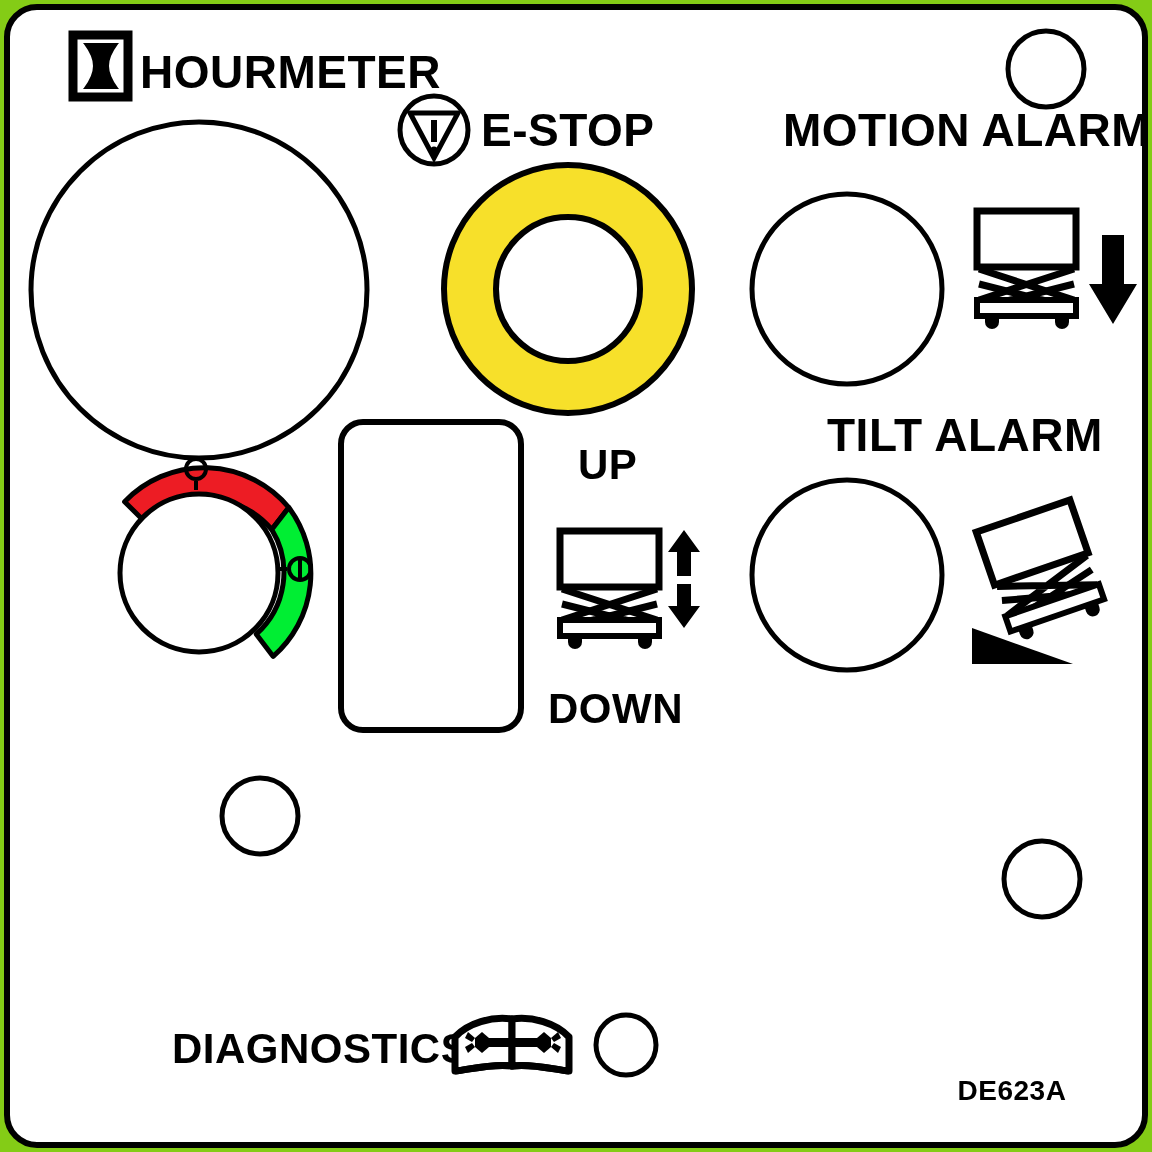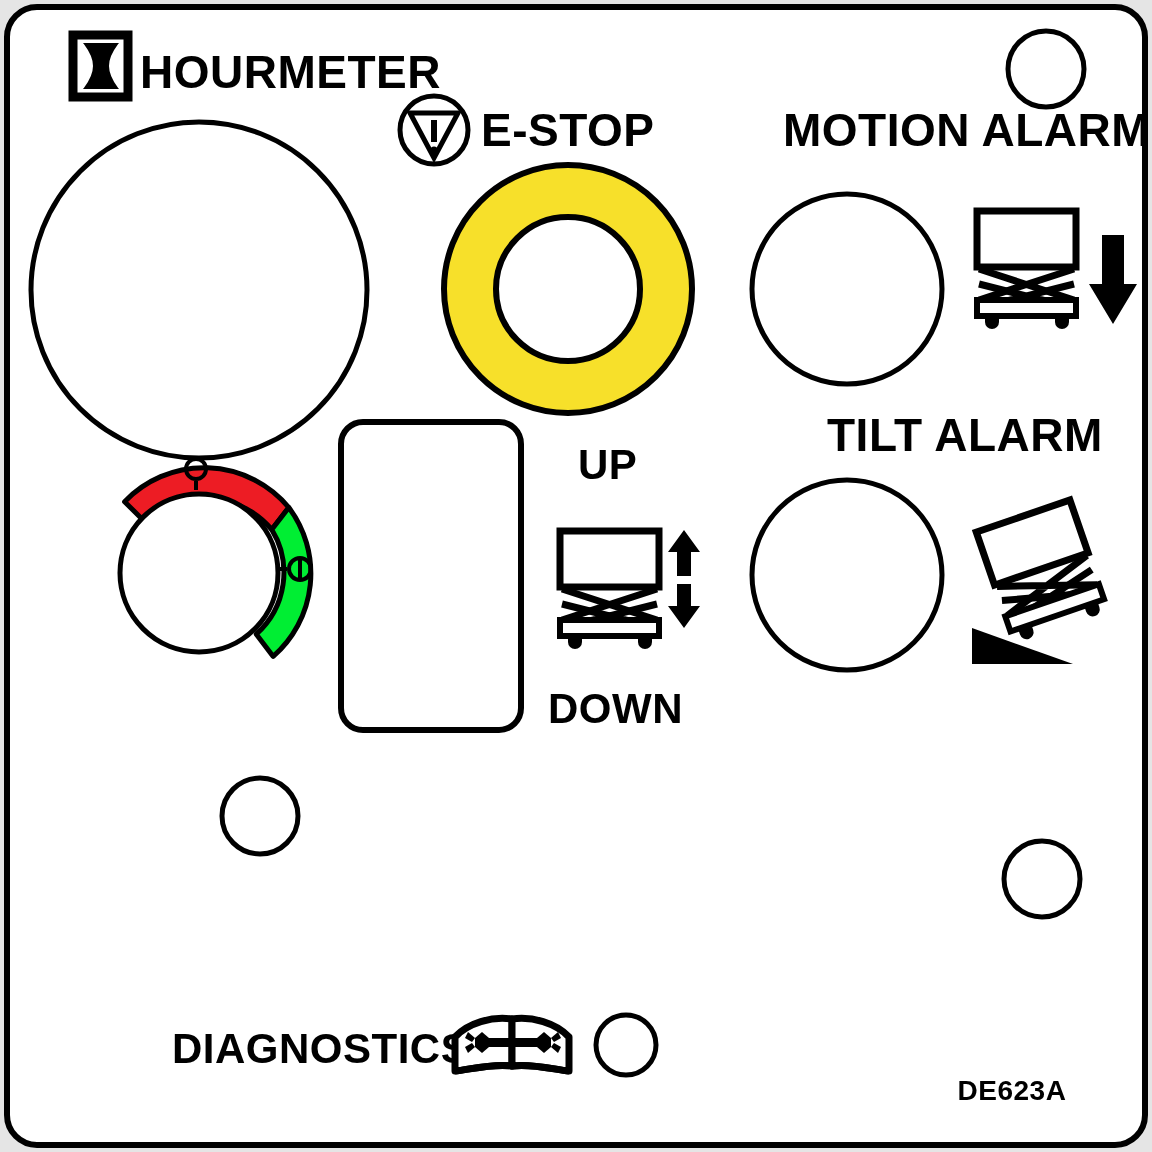--- a/index.html
+++ b/index.html
@@ -11,21 +11,21 @@
   body {
     width: 1152px;
     height: 1152px;
     font-family: "Liberation Sans", sans-serif;
     overflow: hidden;
   }
   #panel-root {
     position: relative;
     width: 1152px;
     height: 1152px;
-    background: #e5e5e5;
+    background: #84cc16;
   }
   #panel-svg {
     position: absolute;
     top: 0; left: 0;
     width: 1152px;
     height: 1152px;
     display: block;
   }
   .panel-label {
     font-family: "Liberation Sans", sans-serif;

